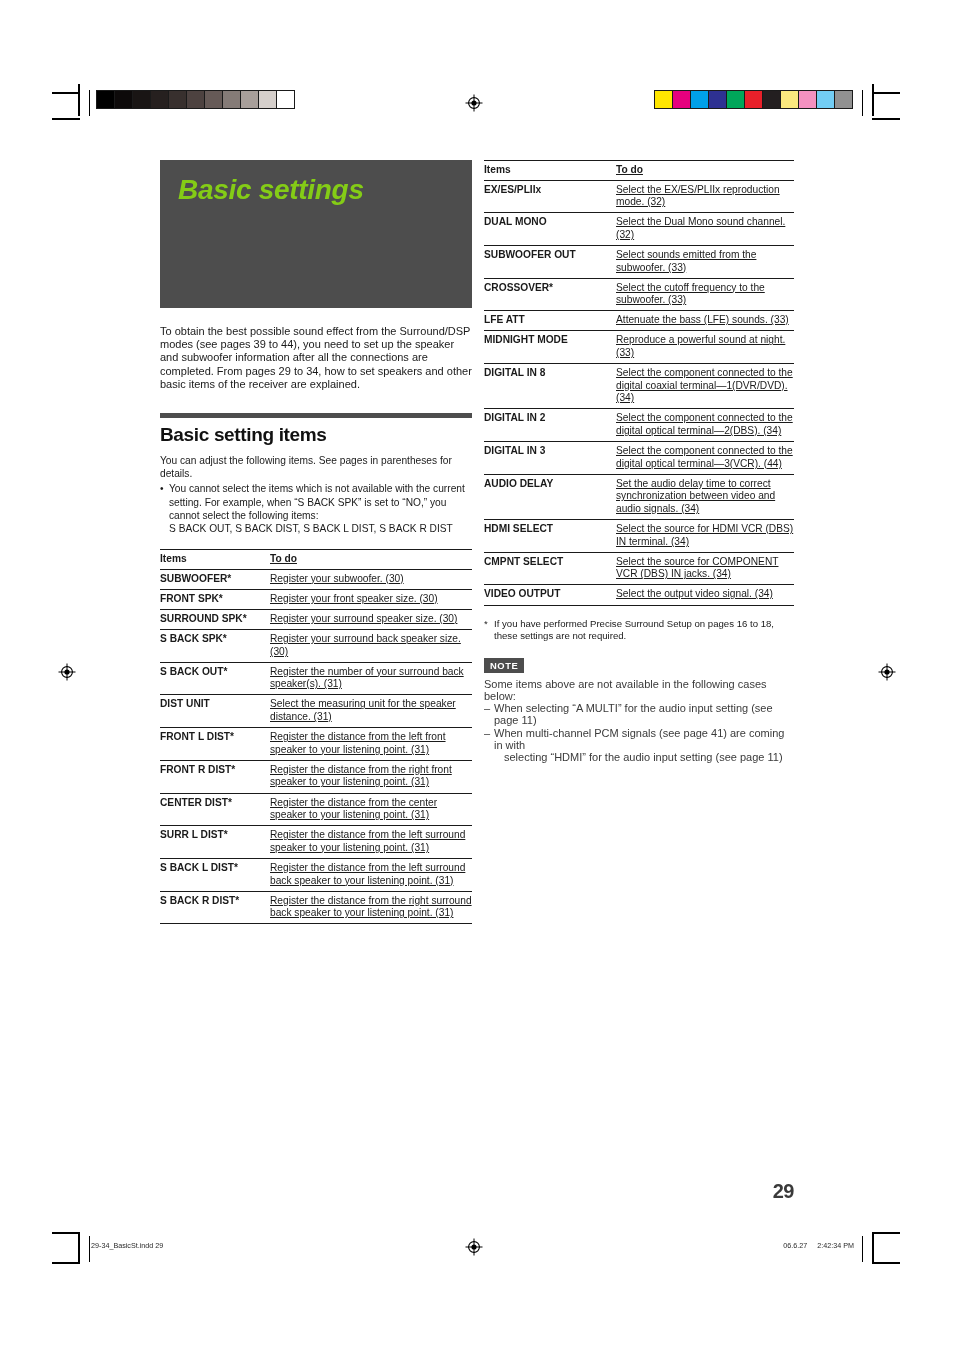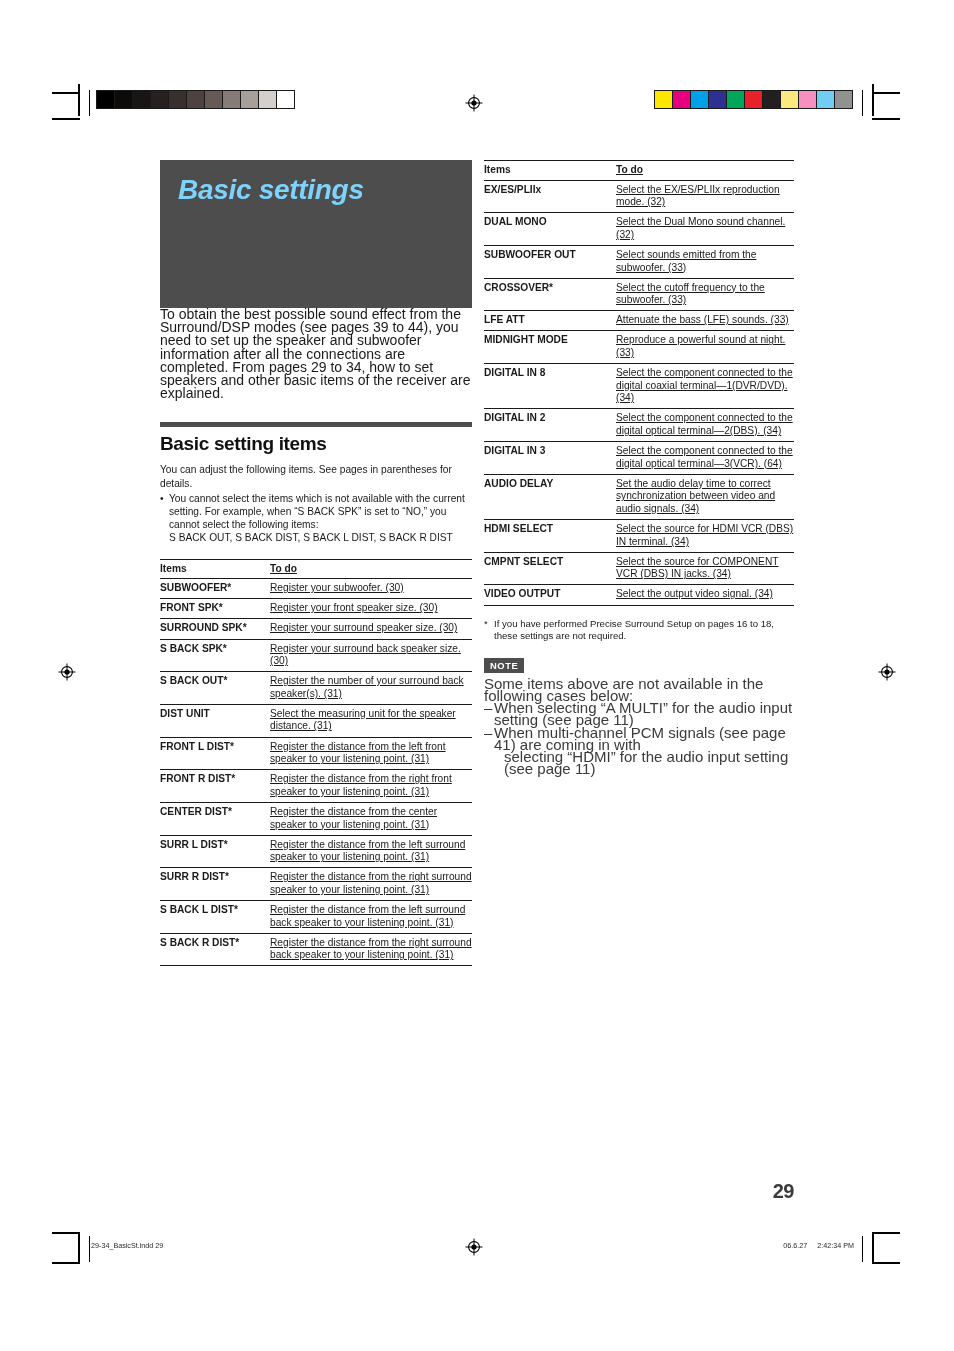--- a/index.html
+++ b/index.html
@@ -62,30 +62,31 @@
   .chapter-box {
     background: #4d4d4d;
     width: 312px;
     height: 148px;
     position: relative;
   }
   .chapter-title {
     position: absolute;
     left: 18px;
     top: 14px;
-    color: #7dd3fc;
+    color: #84cc16;
     font-size: 28px;
     font-weight: bold;
     font-style: italic;
     letter-spacing: -0.3px;
     font-family: "Liberation Sans", sans-serif;
   }
 
   .intro {
-    font-size: 14px;
+    margin-top: 17px;
+    font-size: 11px;
     line-height: 13.2px;
     color: #1a1a1a;
   }
 
   
   .section-rule {
     margin-top: 22px;
     height: 5px;
     background: #4d4d4d;
     width: 312px;
@@ -169,21 +170,21 @@
     margin-top: 16px;
     background: #4d4d4d;
     color: #fff;
     font-size: 9.4px;
     font-weight: bold;
     letter-spacing: 0.6px;
     padding: 1.5px 6px 2px 6px;
   }
   .note-body {
     margin-top: 5px;
-    font-size: 15px;
+    font-size: 11px;
     line-height: 12.2px;
     color: #3a3a3a;
   }
   .note-line { display: flex; }
   .note-dash { flex: 0 0 10px; }
   .note-linetext { flex: 1; }
   .note-cont { padding-left: 10px; }
 
   
   .page-number {
@@ -365,24 +366,20 @@
           </tr>
           <tr>
             <td class="c-item">CENTER DIST*</td>
             <td class="c-todo">Register the distance from the center speaker to your listening point. (31)</td>
           </tr>
           <tr>
             <td class="c-item">SURR L DIST*</td>
             <td class="c-todo">Register the distance from the left surround speaker to your listening point. (31)</td>
           </tr>
           <tr>
-            <td class="c-item">SURR R DIST*</td>
-            <td class="c-todo">Register the distance from the right surround speaker to your listening point. (31)</td>
-          </tr>
-          <tr>
             <td class="c-item">S BACK L DIST*</td>
             <td class="c-todo">Register the distance from the left surround back speaker to your listening point. (31)</td>
           </tr>
           <tr>
             <td class="c-item">S BACK R DIST*</td>
             <td class="c-todo">Register the distance from the right surround back speaker to your listening point. (31)</td>
           </tr>
         </tbody>
     </table>
   </div>
@@ -424,21 +421,21 @@
           <tr>
             <td class="c-item">DIGITAL IN 8</td>
             <td class="c-todo">Select the component connected to the digital coaxial terminal—1(DVR/DVD). (34)</td>
           </tr>
           <tr>
             <td class="c-item">DIGITAL IN 2</td>
             <td class="c-todo">Select the component connected to the digital optical terminal—2(DBS). (34)</td>
           </tr>
           <tr>
             <td class="c-item">DIGITAL IN 3</td>
-            <td class="c-todo">Select the component connected to the digital optical terminal—3(VCR). (64)</td>
+            <td class="c-todo">Select the component connected to the digital optical terminal—3(VCR). (44)</td>
           </tr>
           <tr>
             <td class="c-item">AUDIO DELAY</td>
             <td class="c-todo">Set the audio delay time to correct synchronization between video and audio signals. (34)</td>
           </tr>
           <tr>
             <td class="c-item">HDMI SELECT</td>
             <td class="c-todo">Select the source for HDMI VCR (DBS) IN terminal. (34)</td>
           </tr>
           <tr>

